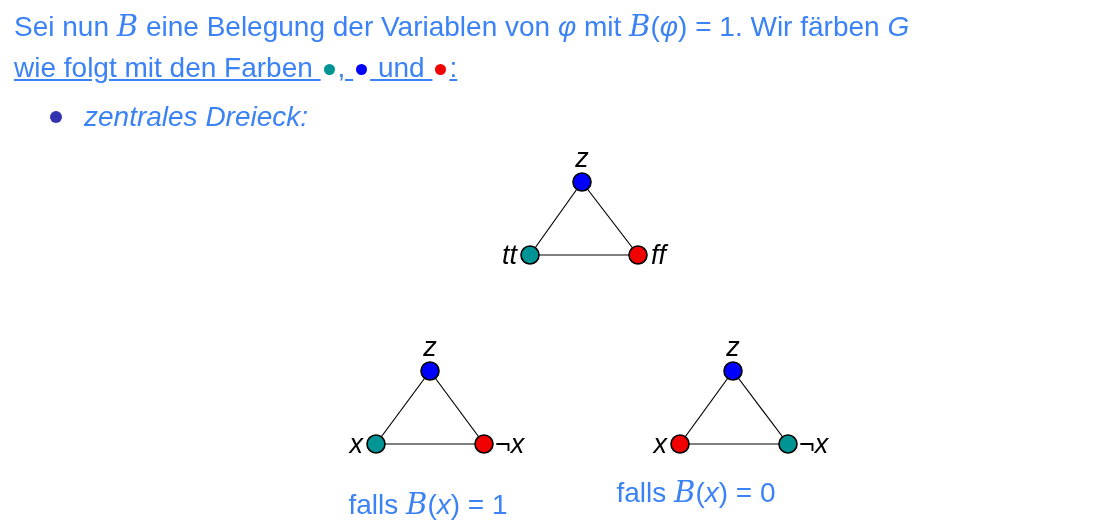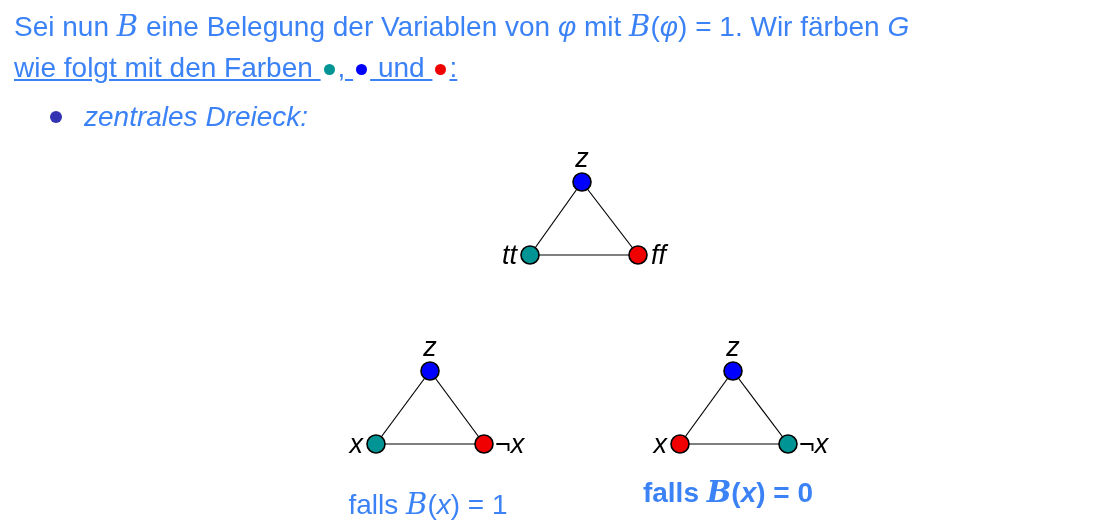--- a/index.html
+++ b/index.html
@@ -76,17 +76,17 @@
         <text x="667" y="453" text-anchor="end" class="node-label">x</text>
         <circle cx="788" cy="444" r="9" fill="#009494" stroke="#000" stroke-width="1.6"></circle>
         <text x="799" y="453" text-anchor="start" class="node-label">¬x</text>
       </g>
     </svg>
 
   <div class="caption" style="left:428px; top:475px;margin-top:12px;">
     <span>falls </span><span class="scriptb">B</span><span>(</span><span class="mathit">x</span><span>) = 1</span>
   </div>
 
-  <div class="caption" style="left:728px; top:475px;font-weight:bold;">
+  <div class="caption" style="left:696px; top:475px;">
     <span>falls </span><span class="scriptb">B</span><span>(</span><span class="mathit">x</span><span>) = 0</span>
   </div>
 
 </div>
 
 </body></html>

